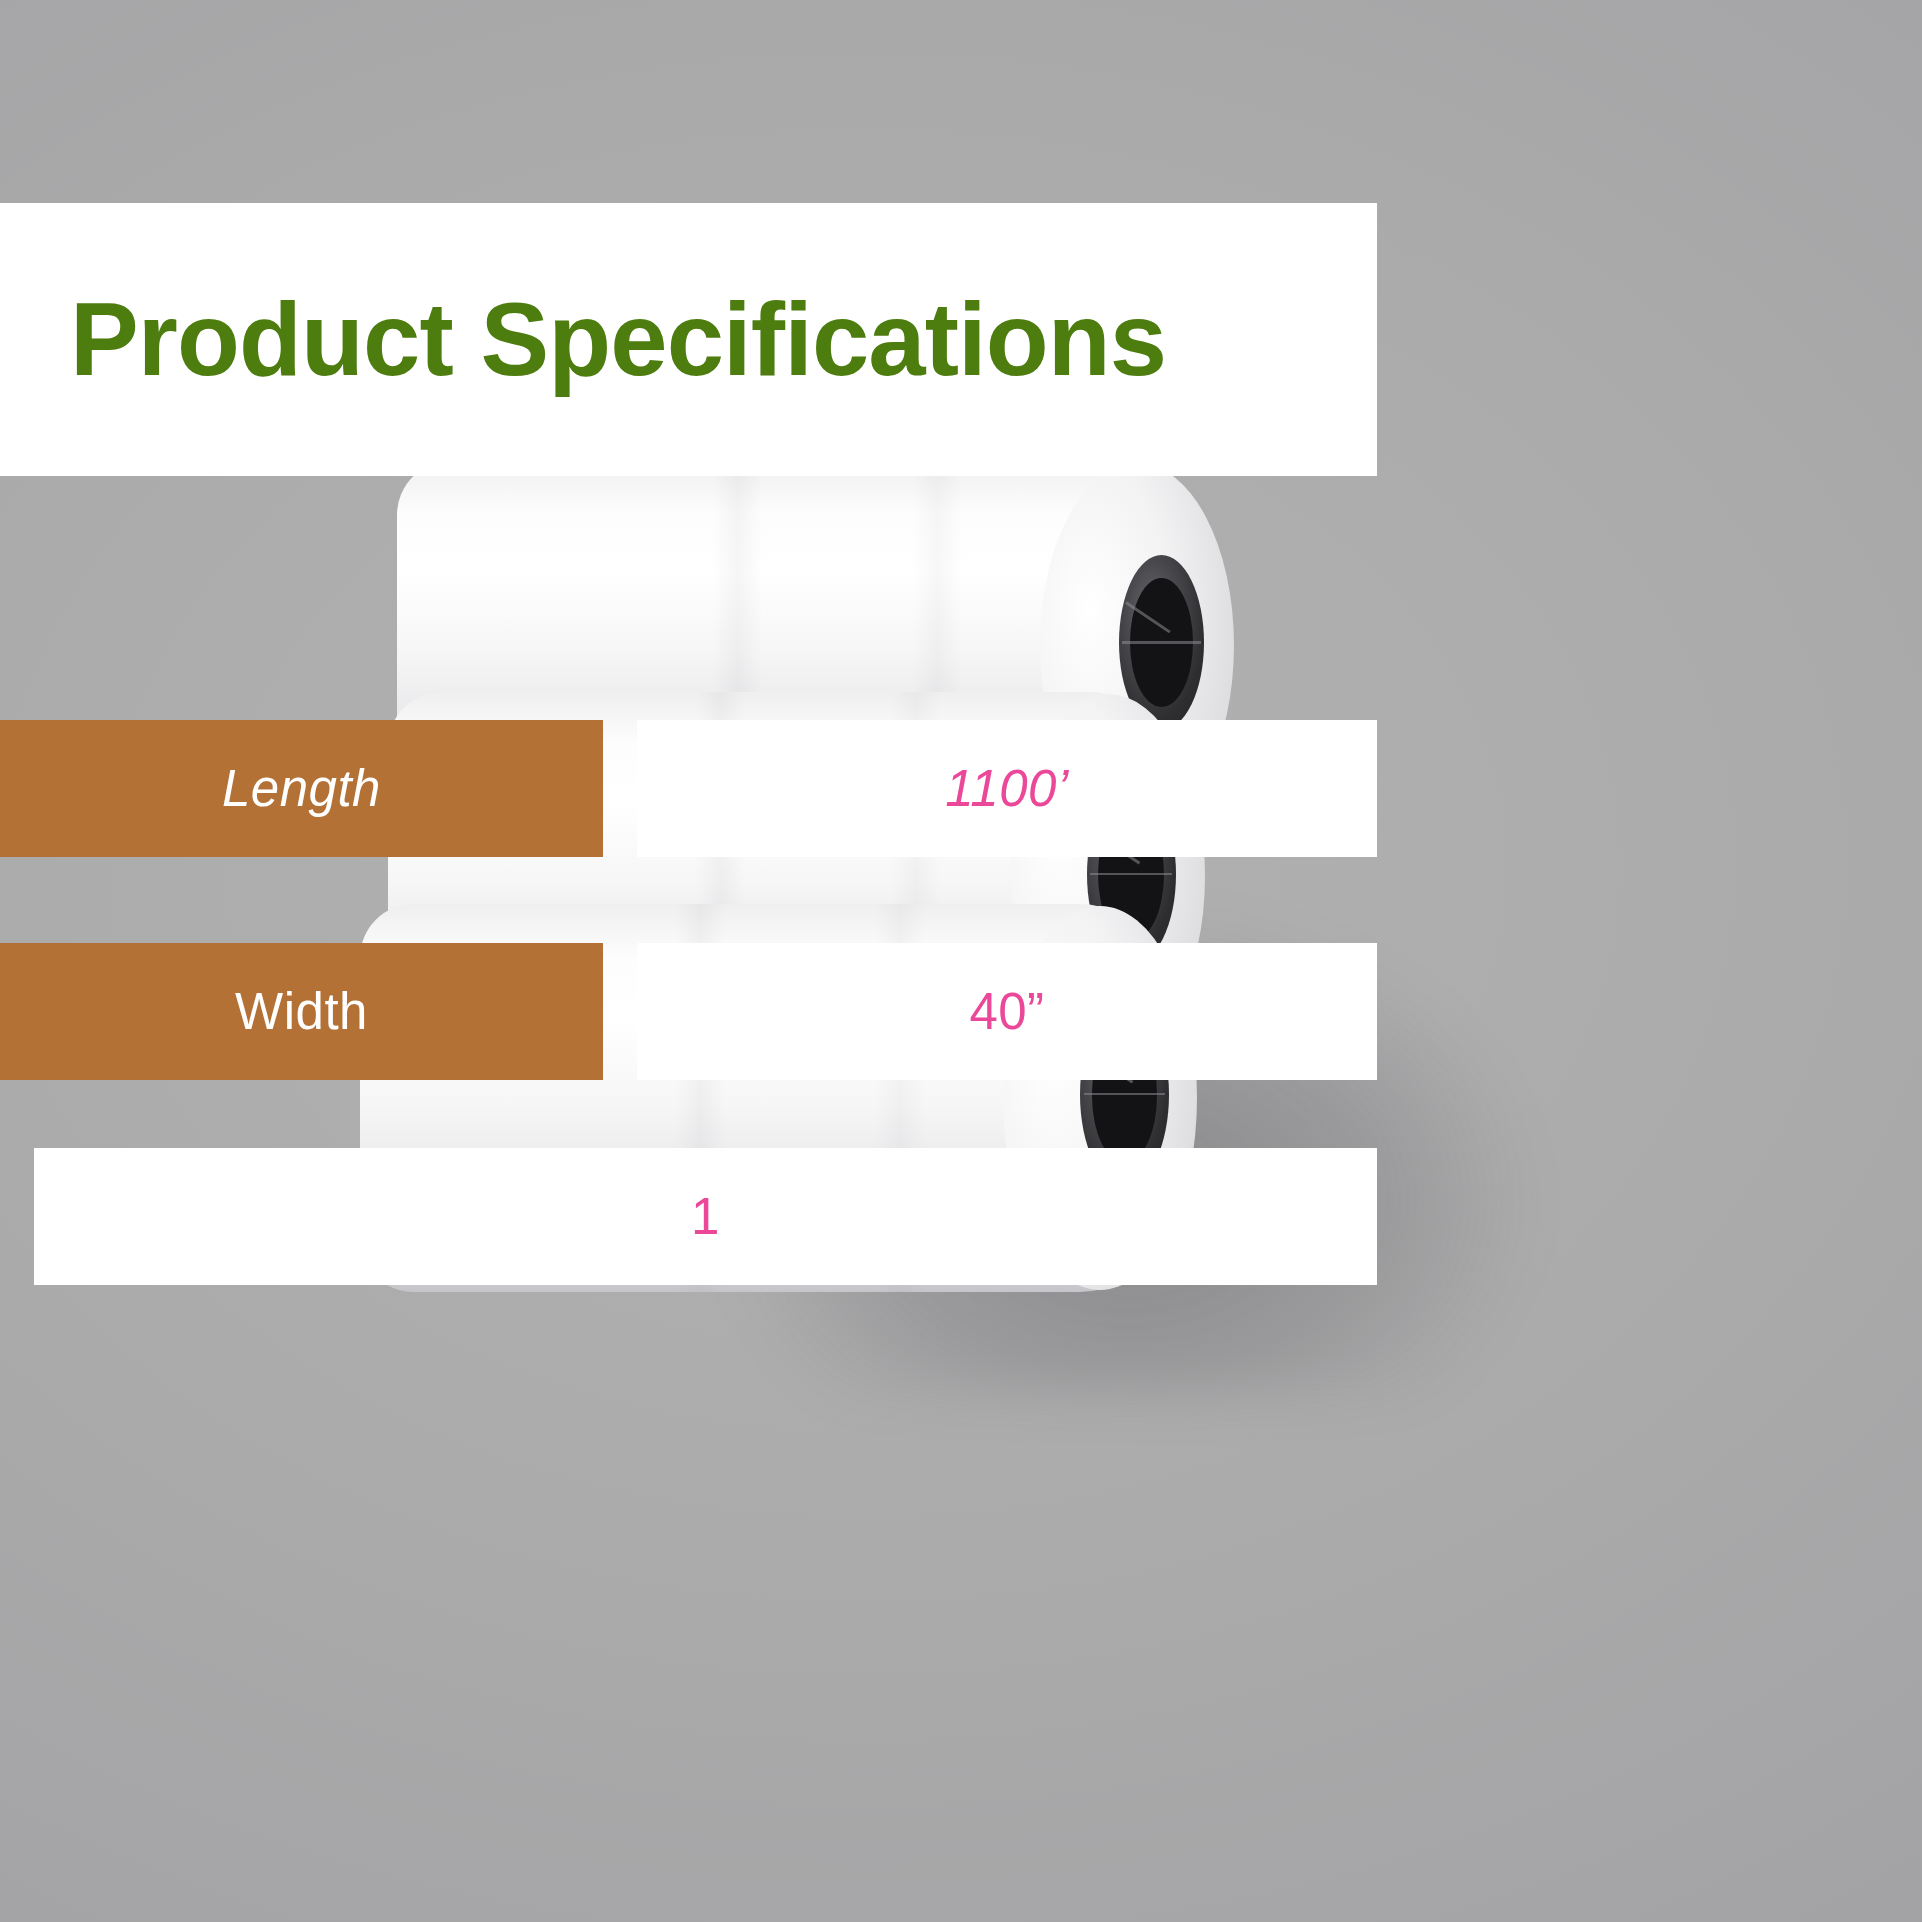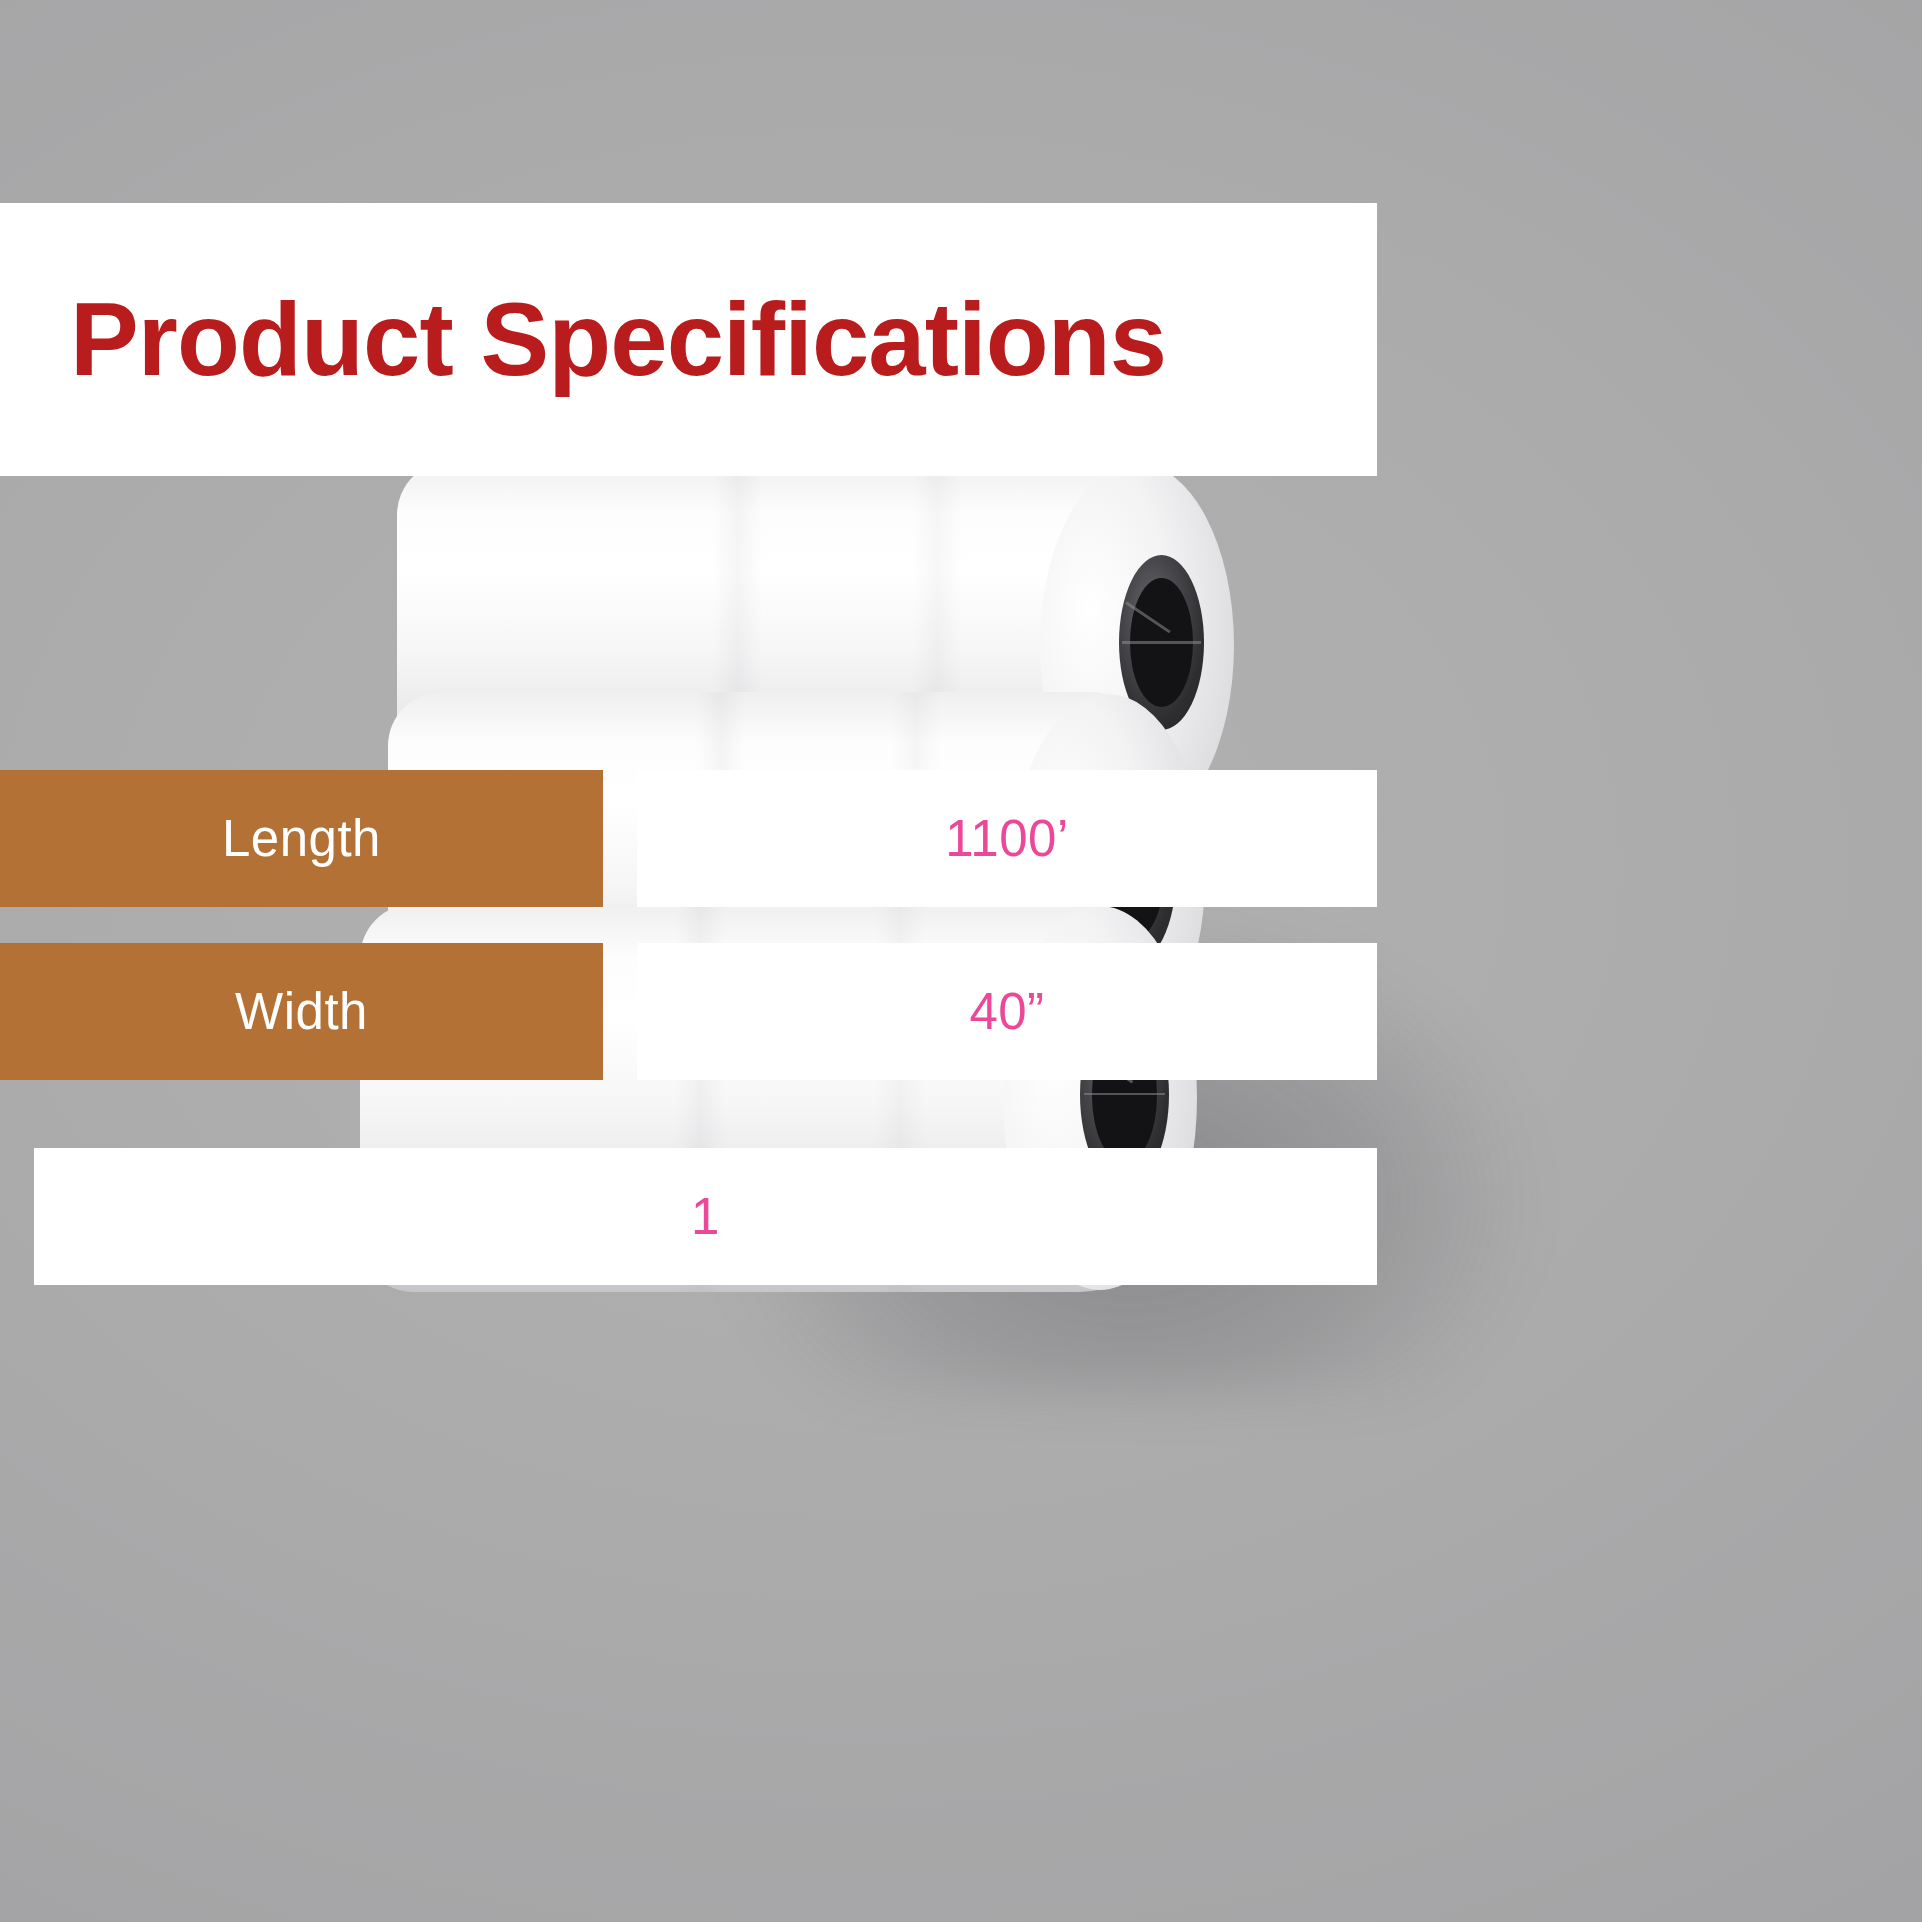--- a/index.html
+++ b/index.html
@@ -135,21 +135,21 @@
     top: 203px;
     width: 1377px;
     height: 273px;
     background: #ffffff;
     display: flex;
     align-items: center;
     padding-left: 70px;
   }
 
   .title-text {
-    color: #b91c1c;
+    color: #4d7c0f;
     font-size: 103px;
     font-weight: bold;
     letter-spacing: -0.9px;
     line-height: 1;
     white-space: nowrap;
   }
 
   
   .spec-row {
     position: absolute;
@@ -228,21 +228,21 @@
         <div class="spoke spoke-d1"></div>
       </div>
     </div>
 
   </div>
 
   <div class="title-banner">
     <div class="title-text">Product Specifications</div>
   </div>
 
-  <div class="spec-row" style="top:770px;">
+  <div class="spec-row" style="top:720px;font-style:italic;">
     <div class="spec-label">Length</div>
     <div class="spec-gap"></div>
     <div class="spec-value">1100’</div>
   </div>
 
   <div class="spec-row" style="top:943px;align-items:flex-end;">
     <div class="spec-label">Width</div>
     <div class="spec-gap"></div>
     <div class="spec-value">40”</div>
   </div>

